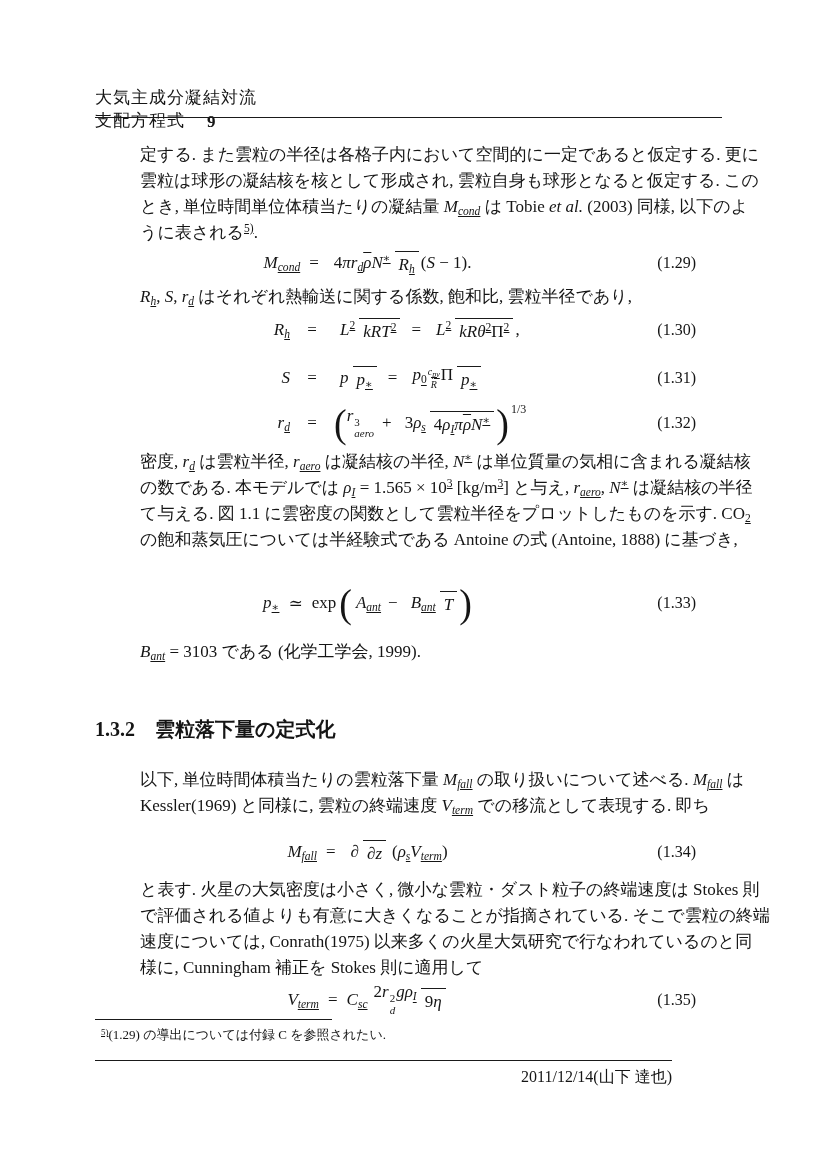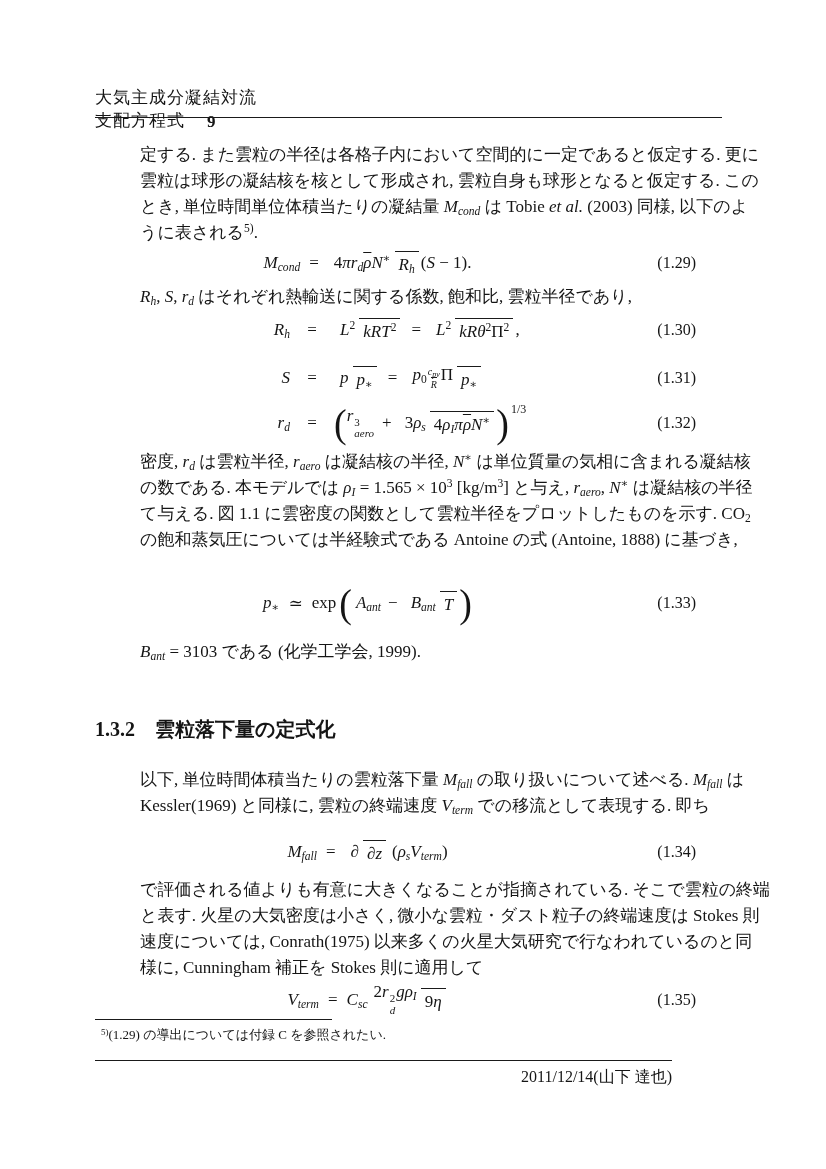--- a/index.html
+++ b/index.html
@@ -14,21 +14,21 @@
   .hdr .hl{font-family:"Liberation Sans","DejaVu Sans",sans-serif;letter-spacing:1px;}
   .hdr .hr{display:flex;align-items:flex-end;gap:22px;padding-right:30px;}
   .hdr .hr .ht{font-family:"Liberation Sans","DejaVu Sans",sans-serif;letter-spacing:1px;}
   .hdr .hr .pg{font-weight:bold;font-size:17px;}
   .hrule{left:0;top:117px;width:627px;border-top:1.6px solid #1a1a1a;}
 
   
   .para{font-size:17px;line-height:26px;width:627px;margin-left:45px;}
   .line{display:block;white-space:nowrap;}
   i{font-style:italic;}
-  sub,sup{font-size:68%;line-height:0;}
+  sub,sup{font-size:68%;line-height:0;text-decoration:underline;}
   sub{vertical-align:-0.3em;}
   sup{vertical-align:0.5em;}
   .it{font-style:italic;}
   .ovl{text-decoration:overline;}
 
   
   .eqrow{display:flex;align-items:center;width:601px;font-size:17px;}
   .ecen{flex:1;display:flex;justify-content:center;align-items:center;}
   .eno{width:56px;text-align:right;font-size:16px;}
   .grp{display:inline-block;white-space:nowrap;}
@@ -202,22 +202,22 @@
         <span class="frac">
           <span class="fn"><i>∂</i></span>
           <span class="fd"><i>∂z</i></span>
         </span>
         <span class="grp" style="margin-left:4px"><span>(</span><i>ρ</i><sub class="it">s</sub><i>V</i><sub class="it">term</sub><span>)</span></span>
       </span>
       <span class="eno">(1.34)</span>
     </div>
 
     <div class="abs para" style="top:877px">
+      <span class="line">と表す. 火星の大気密度は小さく, 微小な雲粒・ダスト粒子の終端速度は Stokes 則</span>
       <span class="line">で評価される値よりも有意に大きくなることが指摘されている. そこで雲粒の終端</span>
-      <span class="line">と表す. 火星の大気密度は小さく, 微小な雲粒・ダスト粒子の終端速度は Stokes 則</span>
       <span class="line">速度については, Conrath(1975) 以来多くの火星大気研究で行なわれているのと同</span>
       <span class="line">様に, Cunningham 補正を Stokes 則に適用して</span>
     </div>
 
     <div class="abs eqrow" style="top:976px;height:48px">
       <span class="ecen">
         <span class="grp"><i>V</i><sub class="it">term</sub></span>
         <span class="grp rel">=</span>
         <span class="grp"><i>C</i><sub class="it">sc</sub></span>
         <span class="frac">

